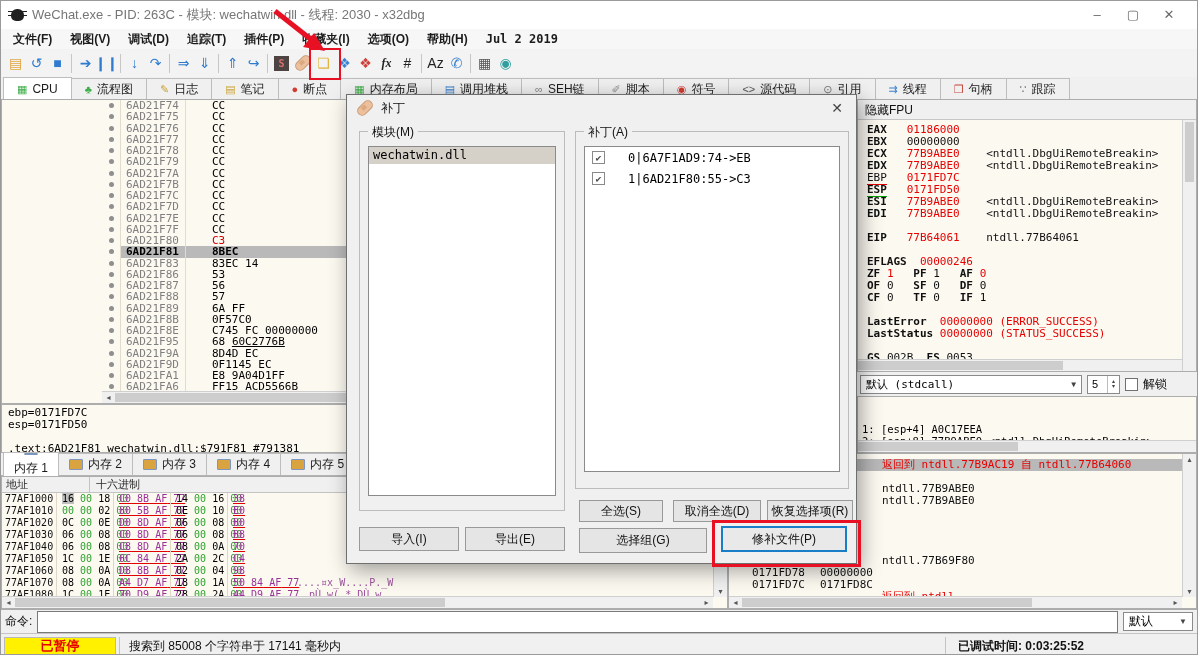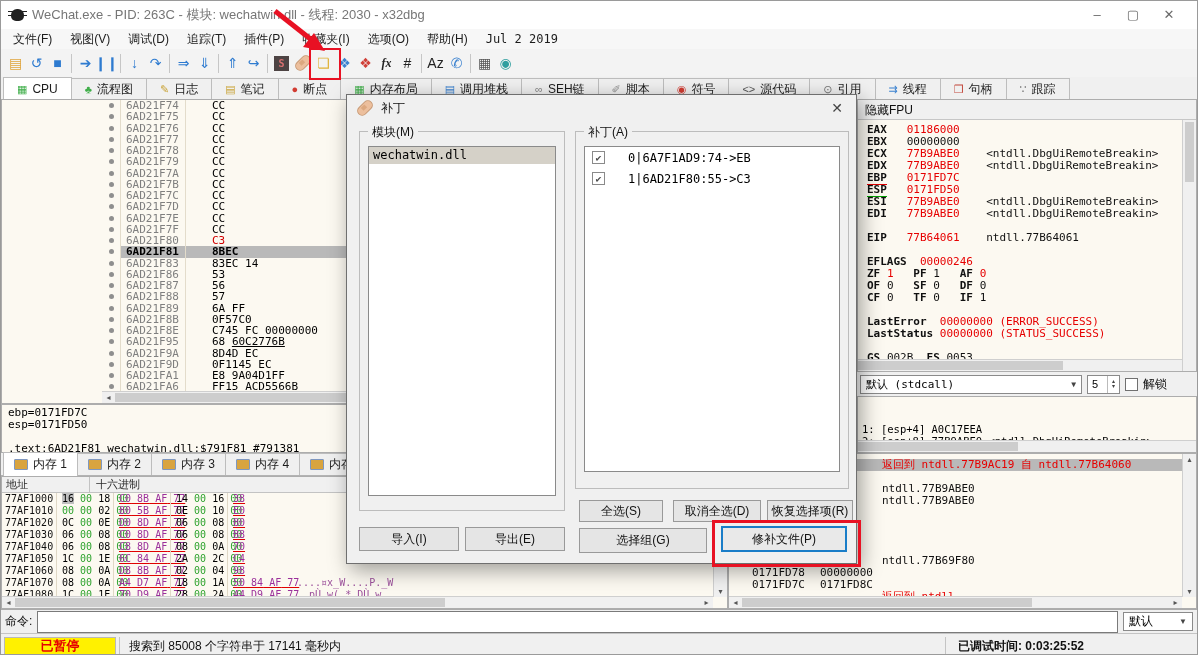--- a/index.html
+++ b/index.html
@@ -7,21 +7,21 @@
 
   
   #titlebar{position:absolute;left:0;top:0;right:0;height:28px;background:#ffffff;display:flex;align-items:center;padding:0 10px;gap:8px;font-size:13px;color:#767676;}
   .bug{width:13px;height:12px;background:#202020;border-radius:6px 6px 5px 5px;position:relative;flex:none;}
   .bug:before{content:"";position:absolute;left:-3px;top:2px;width:19px;height:1px;background:#202020;box-shadow:0 4px 0 #202020;}
   #wc{margin-left:auto;display:flex;color:#6a6a6a;font-size:13px;}
   .wcb{width:36px;text-align:center;line-height:26px;}
 
   
   #menubar{position:absolute;left:0;top:28px;right:0;height:20px;background:#f7f7f7;display:flex;align-items:center;font-size:12px;color:#1c1c1c;padding-left:3px;}
-  .mi{padding:2px 9px;}
+  .mi{padding:2px 9px;font-weight:bold;}
   .mi.date{font-family:"DejaVu Sans Mono",monospace;}
 
   
   #toolbar{position:absolute;left:0;top:48px;right:0;height:28px;background:#f3f3f3;border-bottom:1px solid #d6d6d6;display:flex;align-items:center;padding-left:4px;}
   .tbtn{width:21px;height:24px;display:flex;align-items:center;justify-content:center;font-size:14px;flex:none;}
   .tsep{width:1px;height:19px;background:#c6c6c6;margin:0 3px;flex:none;}
   .sbox{width:15px;height:15px;background:#4d4343;color:#d87070;font:bold 10px "DejaVu Sans Mono",monospace;display:flex;align-items:center;justify-content:center;}
   .bandaid{width:16px;height:8px;background:#ecbf9d;border:1px solid #c79873;border-radius:5px;transform:rotate(-45deg);position:relative;}
   .bandaid:after{content:"";position:absolute;left:5px;top:1px;width:5px;height:4px;background:#dca87f;}
   .fxg{font:italic bold 12px "Liberation Serif",serif;color:#222;}
@@ -50,21 +50,21 @@
   .sarr{width:13px;text-align:center;font-size:8px;color:#555;line-height:10px;flex:none;}
   .sthumb{height:9px;background:#cdcdcd;flex:none;}
   #disasm .hsb{left:100px;right:0;bottom:0;}
 
   
   #info{left:0;top:403px;width:856px;height:49px;font-family:"DejaVu Sans Mono",monospace;font-size:11px;line-height:12px;padding:2px 6px;white-space:pre;color:#000;}
 
   
   #dumptabs{position:absolute;left:0;top:452px;width:727px;height:23px;background:#f0f0f0;border-bottom:1px solid #b3b3b3;display:flex;align-items:flex-end;padding-left:2px;box-sizing:border-box;}
   #dumptabs .tab{height:21px;padding:0 10px;}
-  #dumptabs .tab.sel{height:23px;}
+  #dumptabs .tab.sel{height:23px;flex-direction:column;}
   .mticon{width:12px;height:9px;background:#d9a43f;border:1px solid #7e97c0;border-radius:1px;}
 
   
   #dump{left:0;top:475px;width:727px;height:133px;}
   .dhead{display:flex;height:15px;background:#f0f0f0;border-bottom:1px solid #c3c3c3;font-size:11px;color:#2a2a2a;line-height:14px;}
   .dh-a{width:88px;padding-left:4px;border-right:1px solid #c3c3c3;box-sizing:border-box;}
   .dh-h{padding-left:6px;}
   .mrow{display:flex;height:12px;line-height:12px;font-family:"DejaVu Sans Mono",monospace;font-size:10px;}
   .maddr{width:51px;flex:none;padding-left:3px;color:#101010;}
   .mg{width:57px;flex:none;padding-left:5px;border-left:1px solid #e0d8c6;white-space:pre;box-sizing:border-box;}
@@ -78,21 +78,21 @@
   .varr{position:absolute;left:0;width:13px;text-align:center;font-size:8px;color:#555;}
 
   
   #registers{left:856px;top:98px;width:340px;height:273px;}
   .rhead{height:20px;background:#f0f0f0;border-bottom:1px solid #c6c6c6;font-size:12px;color:#101010;padding:2px 7px;box-sizing:border-box;}
   #regrows{padding:4px 0 0 9px;}
   .rrow{height:12px;line-height:12px;font-family:"DejaVu Sans Mono",monospace;font-size:11px;white-space:pre;}
   .k{color:#101010;font-weight:bold;}
   .v{color:#101010;font-weight:normal;}
   .r{color:#e60000;font-weight:normal;}
-  .kur{color:#101010;font-weight:bold;border-bottom:1px solid #e00000;margin-top:40px;}
+  .kur{color:#101010;font-weight:normal;border-bottom:1px solid #e00000;margin-top:40px;}
   .kug{color:#101010;font-weight:bold;border-bottom:1px solid #00a000;}
   #registers .hsb{left:0;right:14px;bottom:0;border-top:1px solid #cfcfcf;}
   #registers .vsb{right:0;top:20px;bottom:0;}
 
   
   #conv{position:absolute;left:856px;top:371px;width:340px;height:24px;display:flex;align-items:center;gap:5px;padding:0 3px;box-sizing:border-box;}
   .combo{height:19px;background:#fff;border:1px solid #8a8a8a;font-size:12px;display:flex;align-items:center;padding:0 5px;box-sizing:border-box;color:#000;}
   .combo .car{margin-left:auto;font-size:8px;color:#444;}
   #conv .combo{width:222px;font-family:"DejaVu Sans Mono",monospace;font-size:11px;}
   .spin{width:33px;height:19px;background:#fff;border:1px solid #8a8a8a;display:flex;box-sizing:border-box;font-size:11px;}

